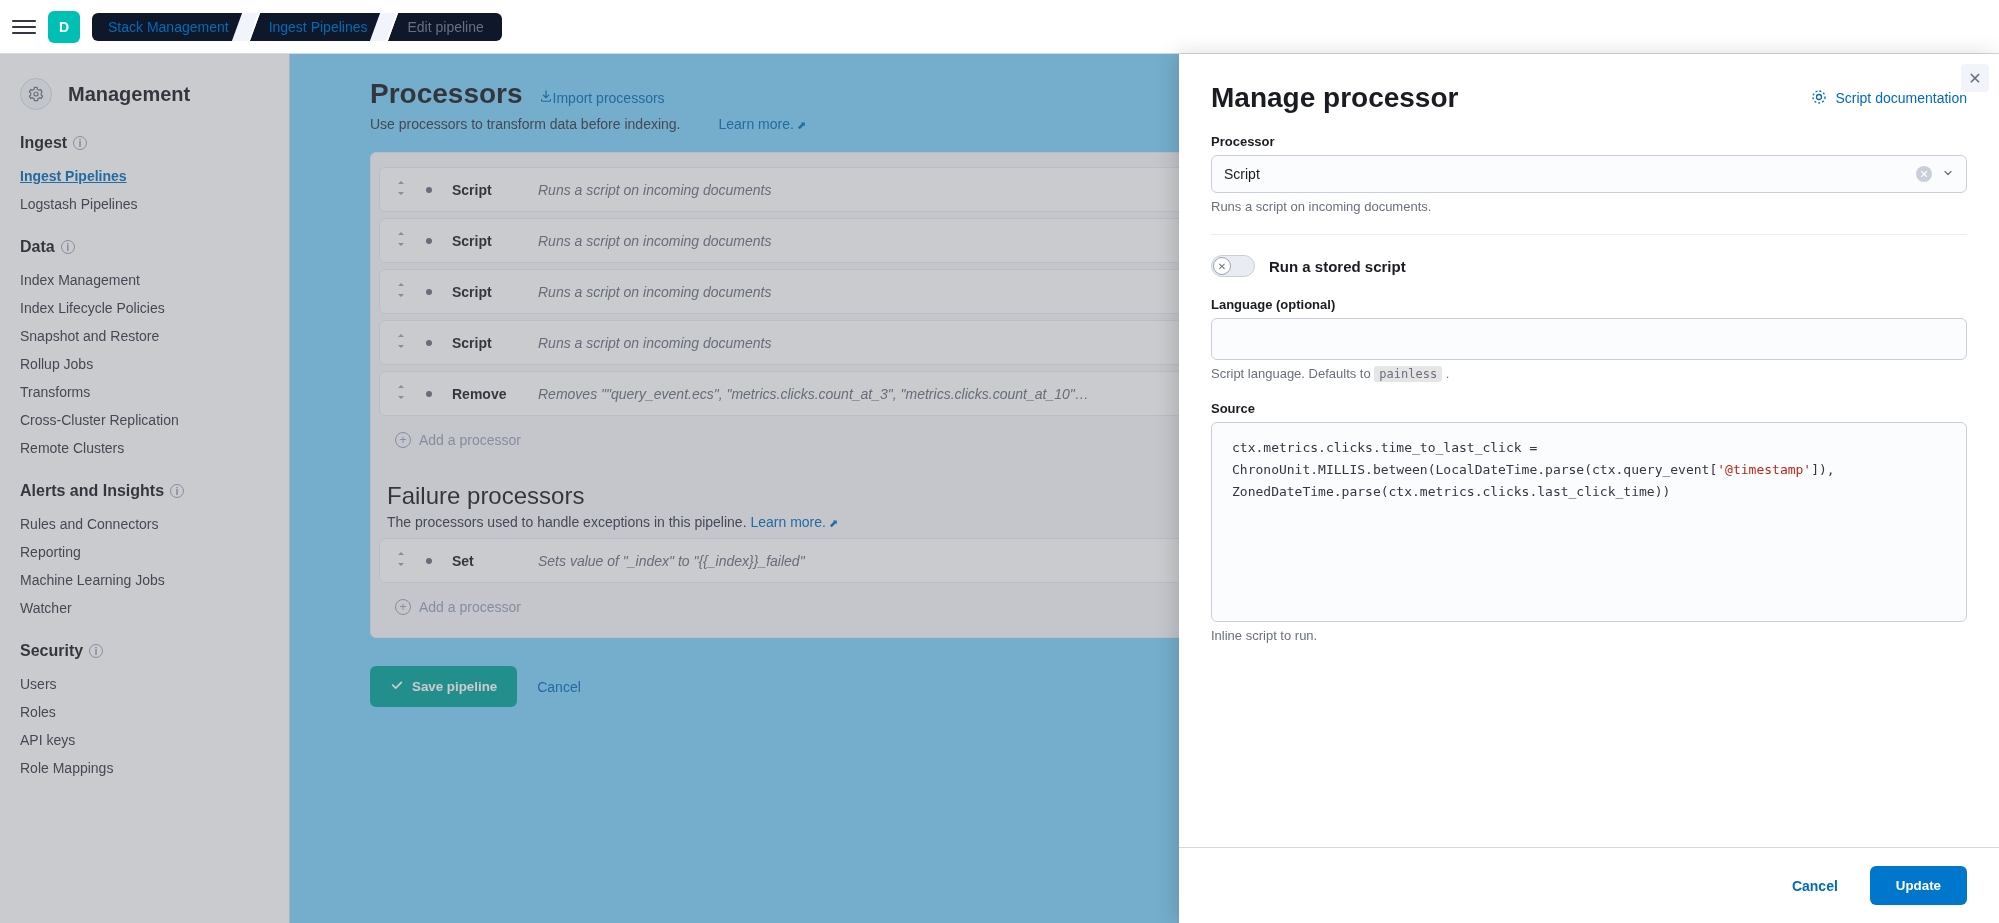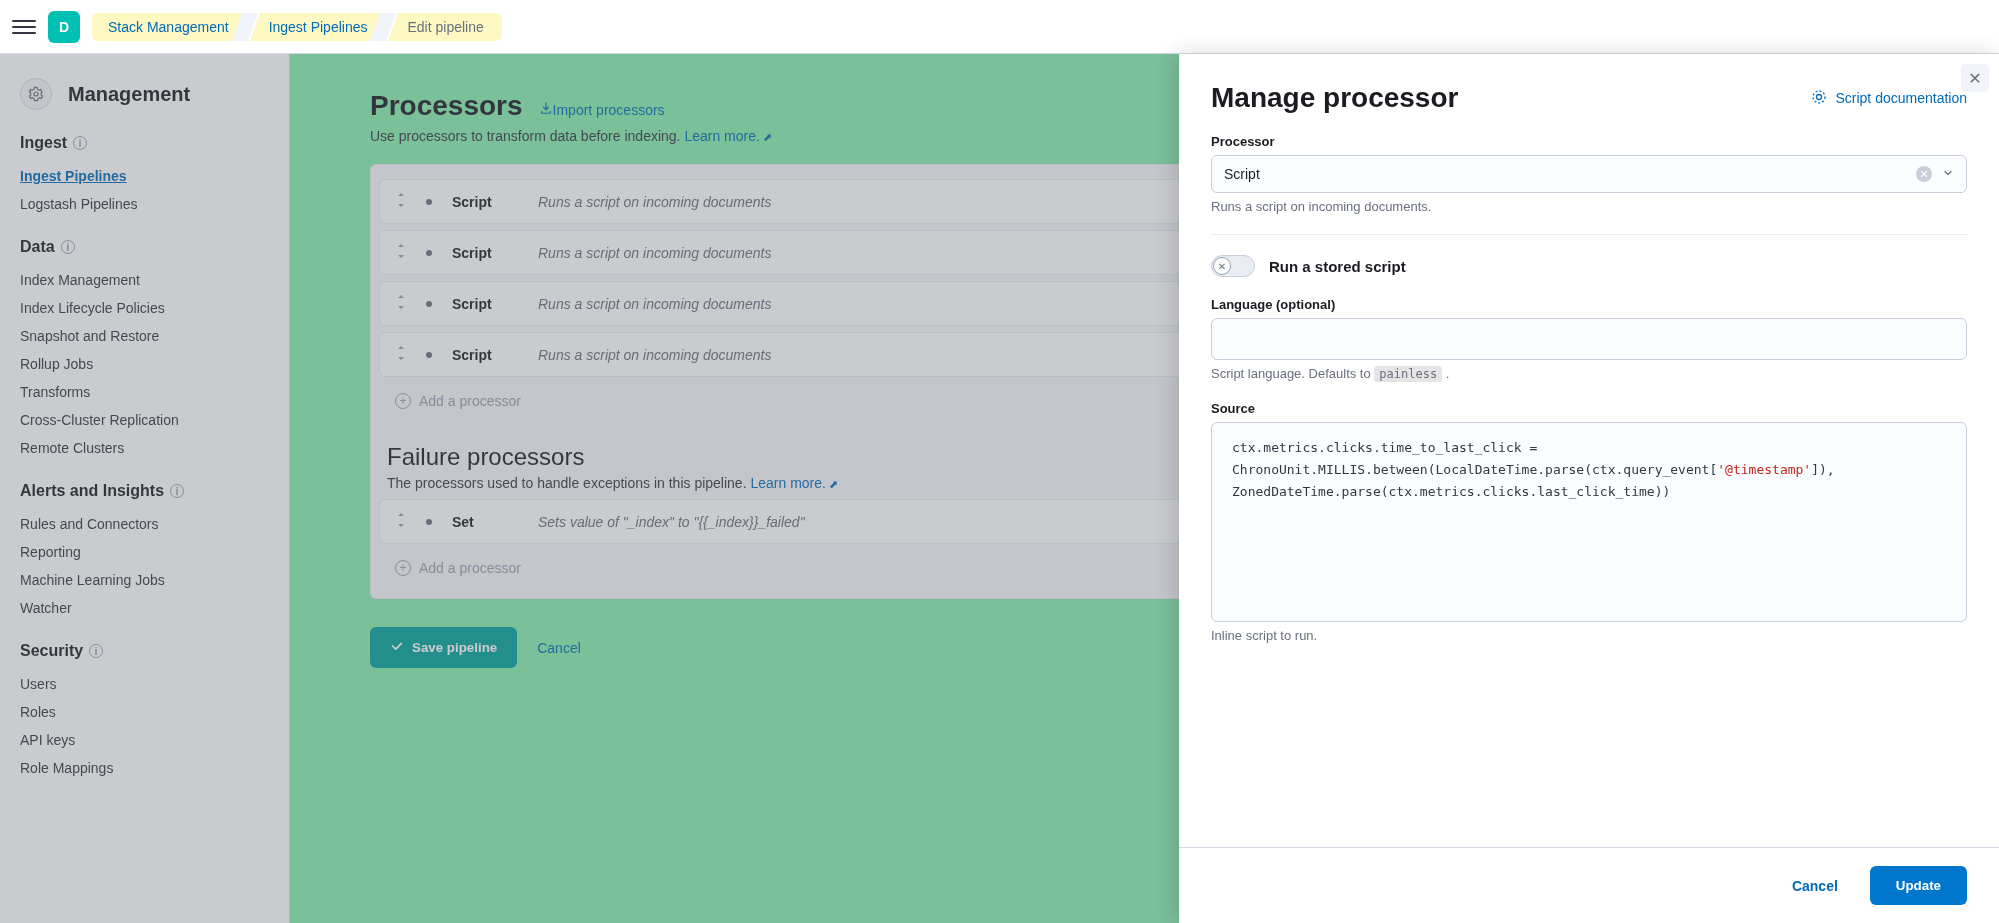--- a/index.html
+++ b/index.html
@@ -38,21 +38,21 @@
     display: flex; align-items: center; justify-content: center;
   }
   .breadcrumbs {
     display: flex;
     align-items: center;
     gap: 0;
   }
   .crumb {
     position: relative;
     padding: 6px 18px 6px 22px;
-    background: #fef9c3;
+    background: #0f172a;
     color: #006bb8;
     font-size: 14px;
     cursor: pointer;
   }
   .crumb:first-child {
     border-radius: 6px 0 0 6px;
     padding-left: 16px;
   }
   .crumb.last {
     color: #69707d;
@@ -127,33 +127,33 @@
   }
   .side-link.active {
     color: #006bb8;
     font-weight: 700;
     text-decoration: underline;
   }
 
   
   .content {
     flex: 1;
-    background: #86efac;
-    padding: 36px 80px;
+    background: #7dd3fc;
+    padding: 24px 80px;
     overflow-y: auto;
   }
   .proc-header {
     display: flex;
     align-items: baseline;
     gap: 16px;
   }
   .proc-header h1 { font-size: 28px; font-weight: 700; }
   .import-link { color: #006bb8; display: inline-flex; gap: 0; align-items: center; cursor: pointer; }
   .subtext { color: #343741; margin-top: 6px; }
-  .subtext a { color: #006bb8; cursor: pointer; }
+  .subtext a { color: #006bb8; cursor: pointer; margin-left: 34px; }
   .ext-icon { font-size: 11px; margin-left: 3px; }
 
   .proc-panel {
     margin-top: 20px;
     background: #f7f8fc;
     border: 1px solid #e9edf3;
     border-radius: 6px;
     padding: 8px 8px 12px;
   }
   .proc-row {
@@ -478,20 +478,28 @@
             <span class="proc-desc">Runs a script on incoming documents</span>
           </div>
           <div class="proc-row">
             <span class="drag-handle"><svg width="10" height="16" viewBox="0 0 10 16">
                 <path d="M5 1l3 3H2l3-3zM5 15l-3-3h6l-3 3z" fill="#98a2b3"></path>
               </svg></span>
             <span class="bullet"></span>
             <span class="proc-name">Script</span>
             <span class="proc-desc">Runs a script on incoming documents</span>
           </div>
+          <div class="proc-row">
+            <span class="drag-handle"><svg width="10" height="16" viewBox="0 0 10 16">
+                <path d="M5 1l3 3H2l3-3zM5 15l-3-3h6l-3 3z" fill="#98a2b3"></path>
+              </svg></span>
+            <span class="bullet"></span>
+            <span class="proc-name">Remove</span>
+            <span class="proc-desc">Removes ""query_event.ecs", "metrics.clicks.count_at_3", "metrics.clicks.count_at_10"…</span>
+          </div>
         </div>
       <div class="add-proc">
         <span class="plus">+</span>
         <span>Add a processor</span>
       </div>
 
       <div class="failure-title">Failure processors</div>
       <div class="failure-sub">
         <span>The processors used to handle exceptions in this pipeline.</span>
         <a><span>Learn more.</span><span class="ext-icon">⬈</span></a>

